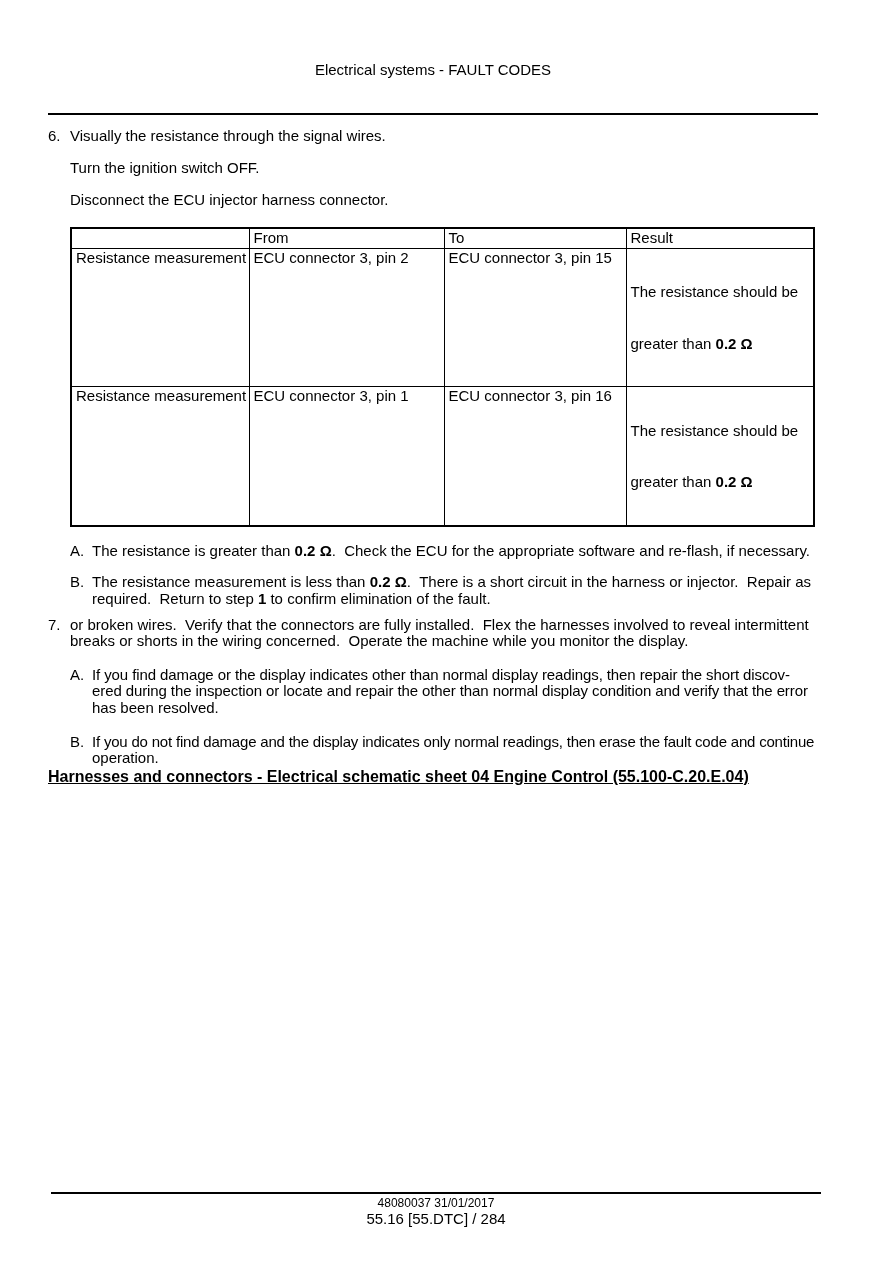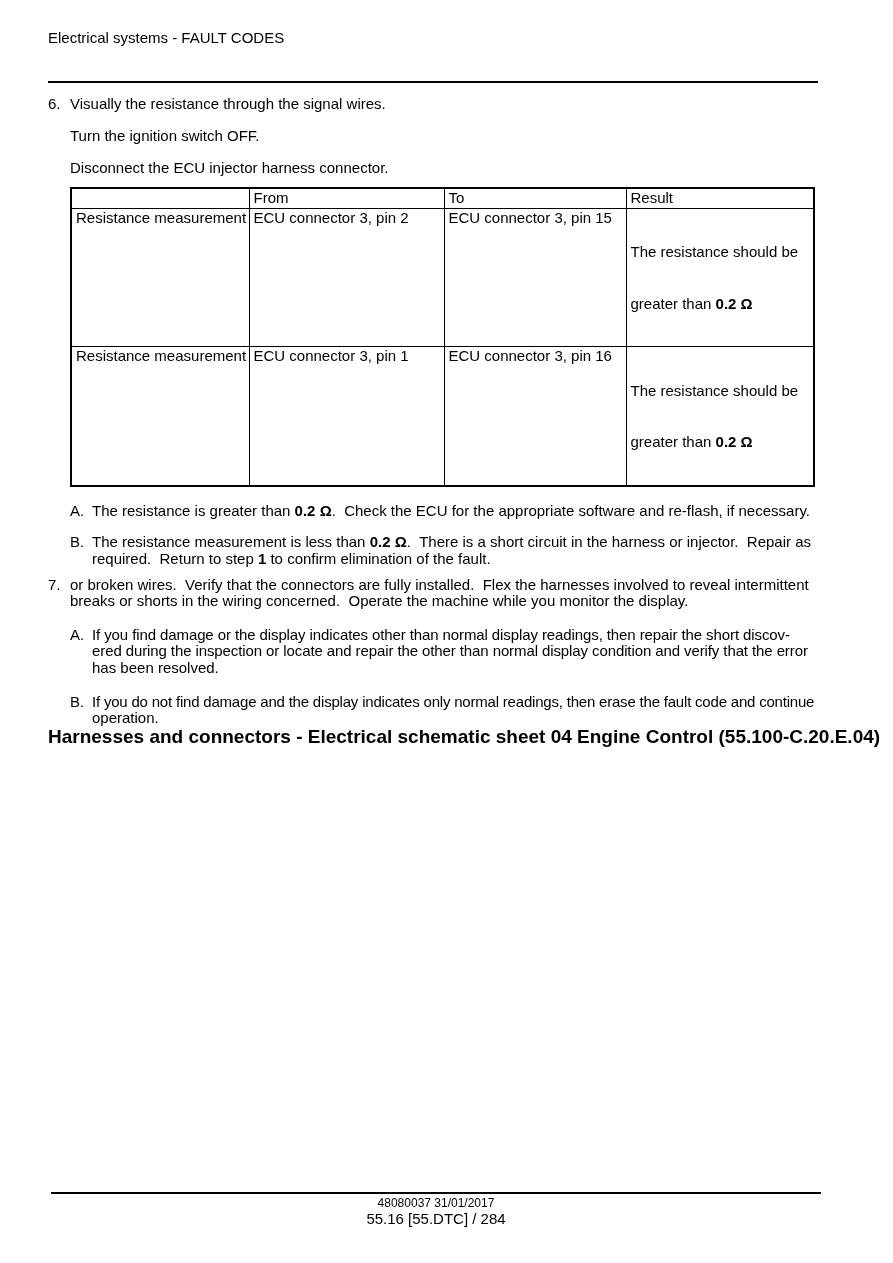--- a/index.html
+++ b/index.html
@@ -20,21 +20,22 @@
     position: relative;
     width: 893px;
     height: 1263px;
     overflow: hidden;
     background: #ffffff;
   }
   .content {
     margin: 0 75px 0 48px; 
   }
   .doc-title {
-    padding-top: 30px;
+    padding-top: 62px;
+    text-align: center;
     white-space: pre;
   }
   .top-rule {
     margin-top: 34px;
     border-top: 2px solid #000;
     height: 0;
   }
   .line { display: block; white-space: pre; }
 
   
@@ -48,21 +49,21 @@
   .sub-item { position: relative; padding-left: 22px; }
   .opt-a6 { margin-top: 16px; }
   .opt-b6 { margin-top: 15px; }
   .opt-a7 { margin-top: 17px; }
   .opt-b7 { margin-top: 17px; }
   .tight   { letter-spacing: -0.2px; }
   .tightish{ letter-spacing: -0.1px; }
 
   
   table.res {
-    margin-top: 10px;
+    margin-top: 18px;
     border-collapse: collapse;
     table-layout: fixed;
     width: 743px;
     border: 2px solid #000;
   }
   table.res th, table.res td {
     border: 1px solid #000;
     font-weight: normal;
     text-align: left;
     vertical-align: top;
@@ -70,24 +71,25 @@
     line-height: 17.2px;
     white-space: pre;
     overflow: hidden;
   }
   table.res thead th { height: 19px; }
   table.res tbody td { height: 36px; }
   b { font-weight: bold; }
 
   .section-heading {
     margin: 2px 0 0 0;
-    font-size: 19px;
+    font-size: 16px;
     font-weight: bold;
     line-height: 16.6px;
     white-space: pre;
+    text-decoration: underline;
   }
 
   
   .page-footer {
     position: absolute;
     top: 1192px;
     left: 51px;
     width: 770px;
     text-align: center;
   }

